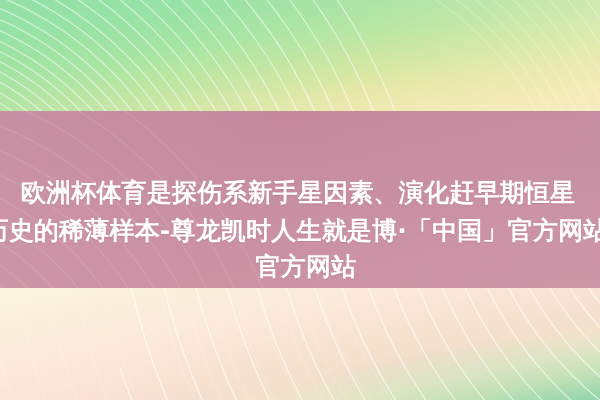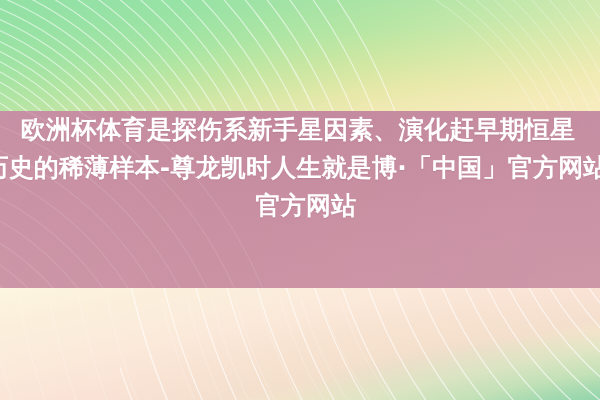--- a/index.html
+++ b/index.html
@@ -151,36 +151,36 @@
   
   .headline {
     position: absolute;
     left: 0;
     top: 111px;
     width: 596px;
     height: 177px;
     display: flex;
     flex-direction: column;
     align-items: center;
-    justify-content: flex-start;
+    justify-content: flex-end;
     box-sizing: border-box;
   }
   .headline-line {
     color: #ffffff;
     font-weight: bold;
     font-size: 25px;
     line-height: 38px;
     letter-spacing: 0.2px;
     white-space: nowrap;
     text-align: center;
     text-shadow: 0 1px 1px rgba(140,80,100,0.18);
   }
   .line-1 { margin-left: 0; }
   .line-2 { margin-left: -4px; }
-  .line-3 { margin-left: 16px; }
+  .line-3 { margin-left: 16px; font-family: Liberation Mono, monospace; }
 </style>
 </head>
 <body>
 
 <div id="banner">
 
   <div class="band-top">
     <div class="band-top-tint"></div>
 
     <div class="arcs arcs-top">

